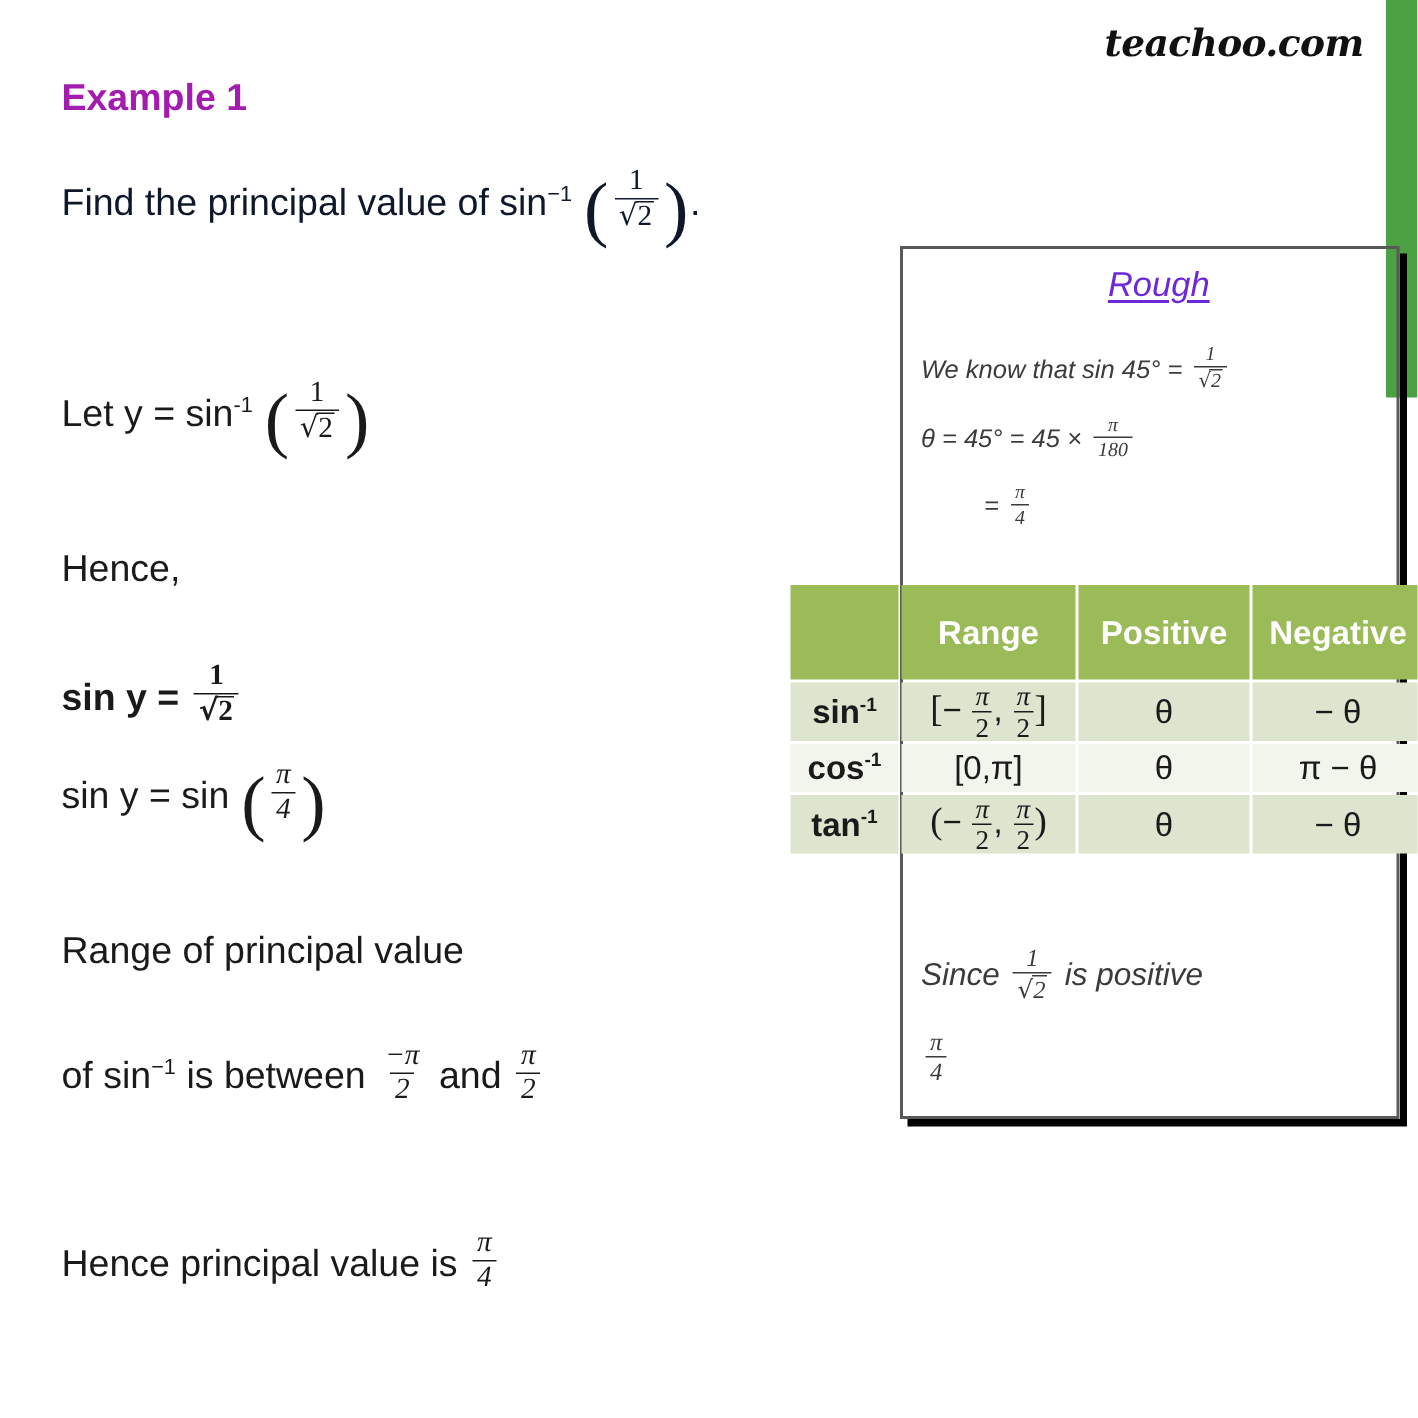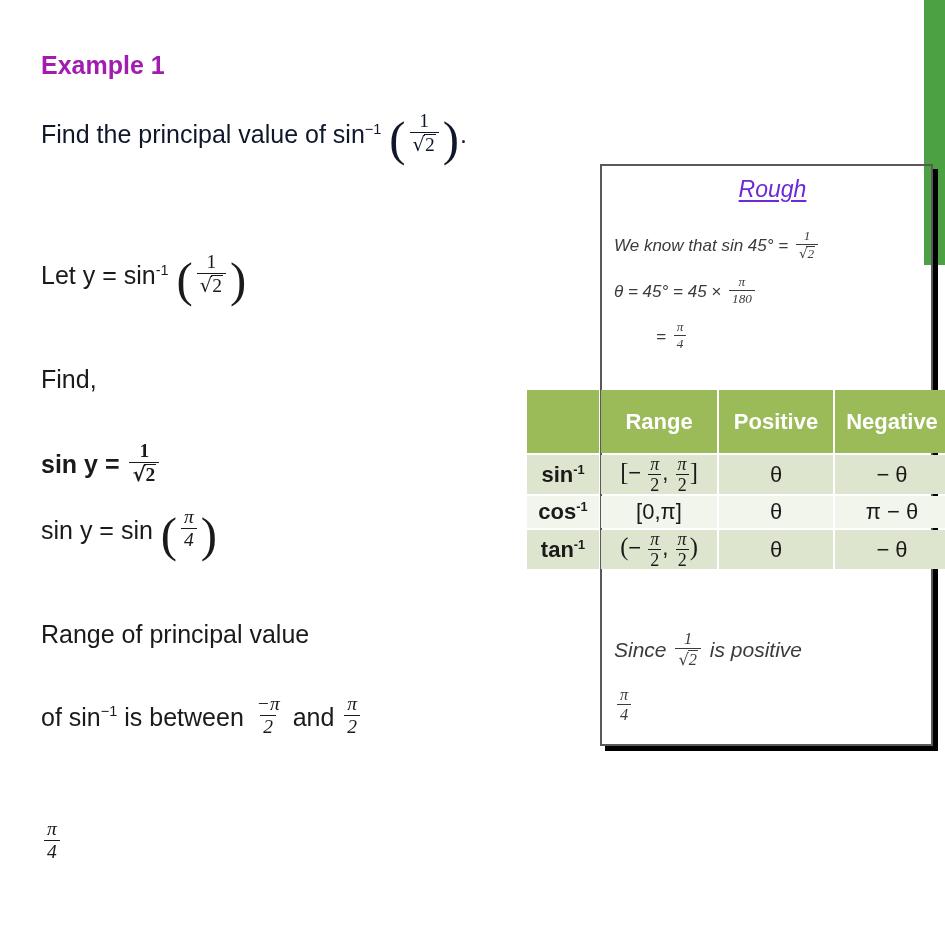--- a/index.html
+++ b/index.html
@@ -244,20 +244,21 @@
   .tbl-frac .den { font-size: 0.82em; border-top: 1.5px solid currentColor; padding: 1px 2px 0 2px; }
   .brk { font-family: "Liberation Serif", serif; font-size: 1.12em; }
 </style>
 </head>
 <body>
 
 <div id="page">
 
   <div class="edge-bar"></div>
 
+  <div class="brand">teachoo.com</div>
 
   <div class="left-col">
     <div class="example-title">Example 1</div>
     <div class="question">
       <span>Find the principal value of sin</span><sup class="inv">−1</sup>
       <span class="mrow">
         <span class="paren">(</span>
         <span class="frac">
           <span class="num">1</span>
           <span class="den"><span class="sqrt"><span class="rad">√</span><span class="radicand">2</span></span></span>
@@ -272,21 +273,21 @@
     <span class="mrow">
       <span class="paren">(</span>
       <span class="frac">
         <span class="num">1</span>
         <span class="den"><span class="sqrt"><span class="rad">√</span><span class="radicand">2</span></span></span>
       </span>
       <span class="paren">)</span>
     </span>
   </div>
 
-  <div class="ln ln-hence">Find,</div>
+  <div class="ln ln-hence">Hence,</div>
 
   <div class="ln ln-siny1">
     <span>sin y =</span>
     <span class="frac">
       <span class="num">1</span>
       <span class="den"><span class="sqrt"><span class="rad">√</span><span class="radicand">2</span></span></span>
     </span>
   </div>
 
   <div class="ln ln-siny2">
@@ -311,20 +312,21 @@
       <span class="den">2</span>
     </span>
     <span>and</span>
     <span class="frac ital">
       <span class="num">π</span>
       <span class="den">2</span>
     </span>
   </div>
 
   <div class="ln ln-final">
+    <span>Hence principal value is</span>
     <span class="frac ital">
       <span class="num">π</span>
       <span class="den">4</span>
     </span>
   </div>
 
   <div class="rough-box">
     <div class="rough-title">Rough</div>
 
     <div class="rough-body">

